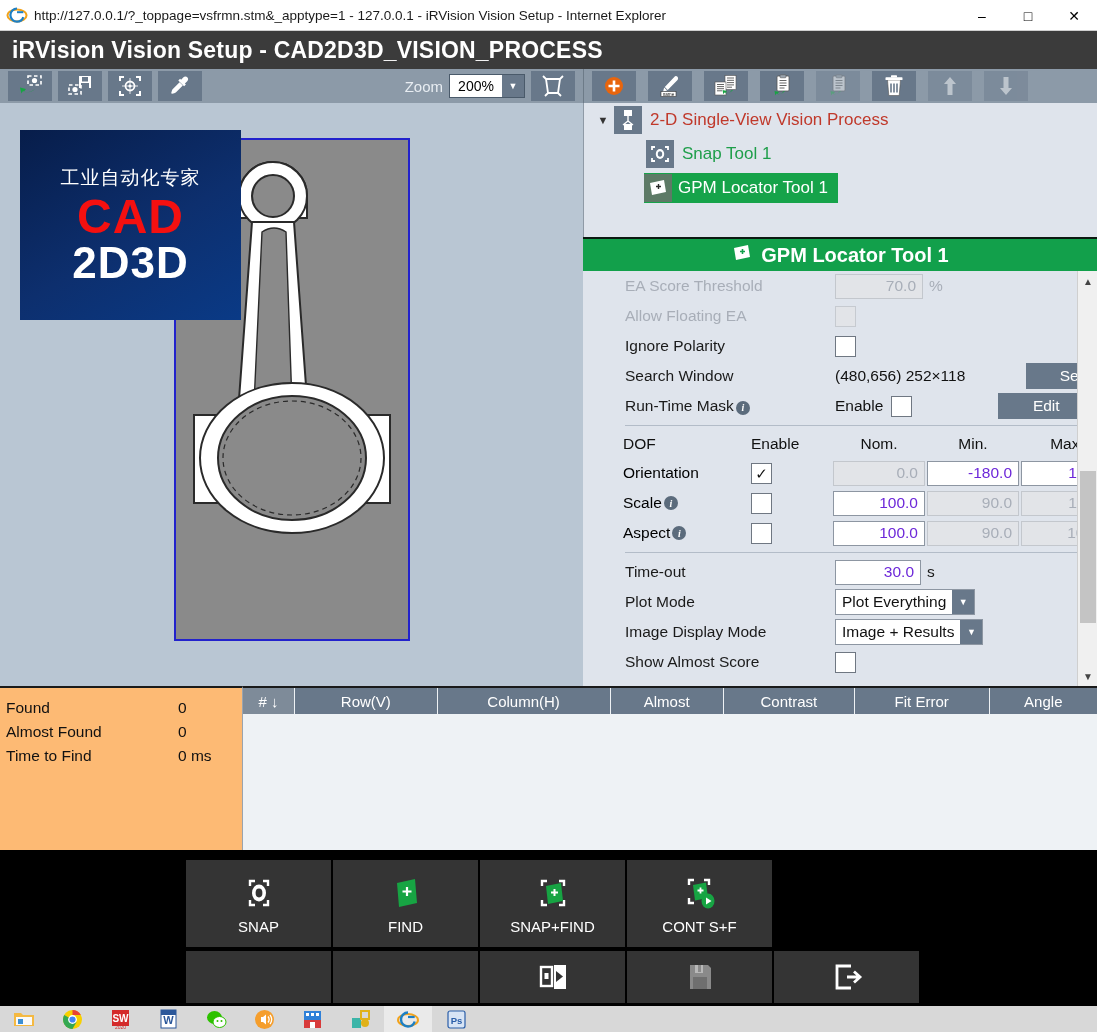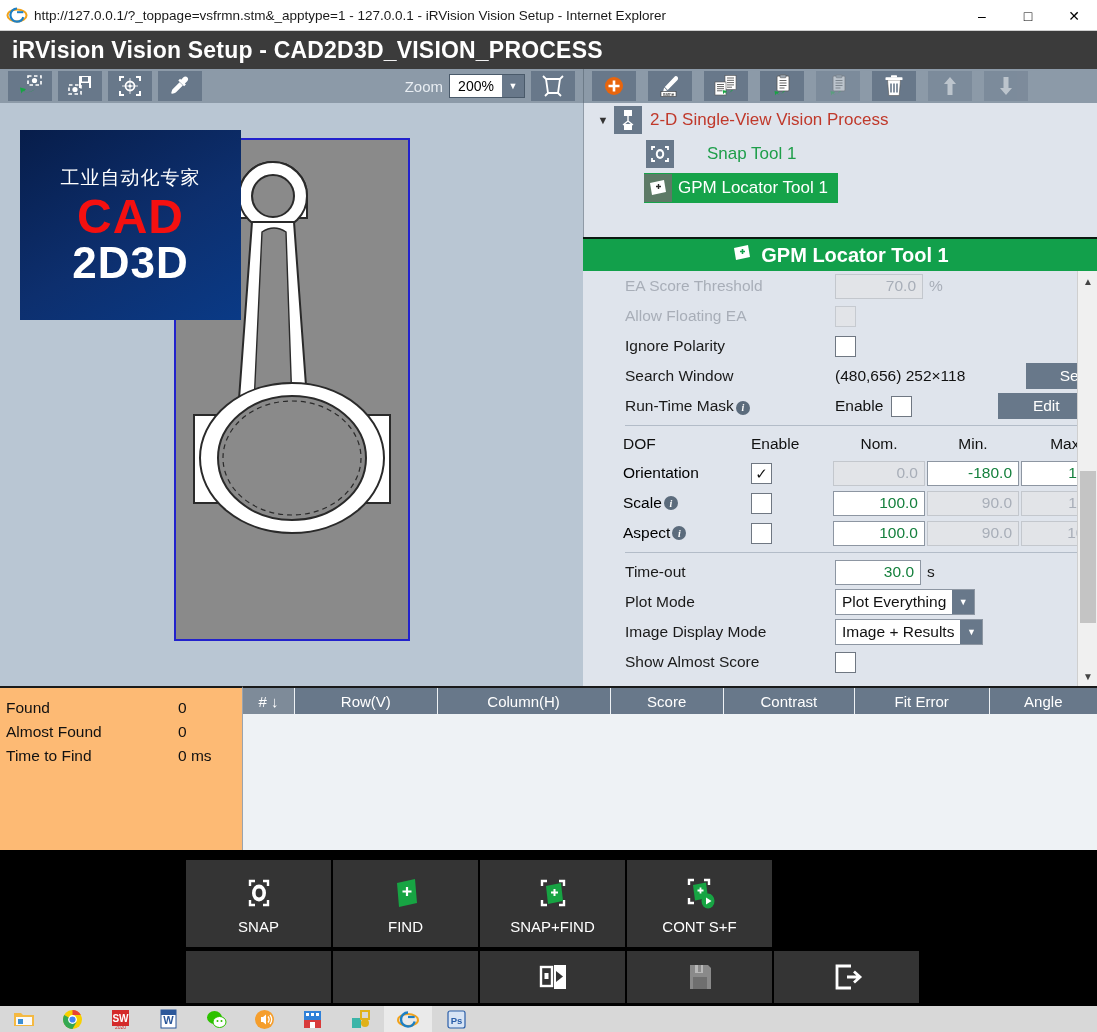--- a/index.html
+++ b/index.html
@@ -103,21 +103,21 @@
   }
   .tree-row { display: flex; align-items: center; height: 34px; padding-left: 8px; }
   .tree-caret { width: 22px; color: #333; font-size: 11px; text-align: center; cursor: pointer; }
   .tree-icon {
     width: 28px; height: 28px; background: #68788a; margin-right: 8px;
     display: flex; align-items: center; justify-content: center; flex: 0 0 auto;
   }
   .tree-label { font-size: 17px; }
   .tree-label.red { color: #c0392b; }
   .tree-label.green { color: #1e9e4a; }
-  .tree-row.child { padding-left: 62px; gap: 25px; }
+  .tree-row.child { padding-left: 62px; }
   .tree-row.sel-wrap { padding-left: 60px; }
   .tree-sel {
     background: #16a34a; display: flex; align-items: center; height: 30px;
     padding-right: 10px;
   }
   .tree-sel .tree-label { color: #ffffff; }
   .tree-sel .tree-icon { background: #5d7a66; margin-right: 6px; }
 
   
   .sec-header {
@@ -132,21 +132,21 @@
     position: absolute; left: 583px; top: 271px; width: 514px; height: 415px;
     background: #dfe4ec; overflow: hidden;
   }
   .props-inner { position: absolute; left: 0; top: 0; width: 494px; padding: 0 0 0 0; margin-left: 40px; }
   .prow { display: flex; align-items: center; height: 30px; padding-left: 2px; }
   .plabel { font-size: 15.5px; color: #1a1a1a; width: 210px; flex: 0 0 auto; }
   .plabel.dis { color: #a8aeb8; }
   .pfield {
     height: 25px; border: 1px solid #8d96a2; background: #ffffff;
     display: flex; align-items: center; justify-content: flex-end;
-    padding-right: 6px; font-size: 15.5px; color: #15803d;
+    padding-right: 6px; font-size: 15.5px; color: #6d28d9;
   }
   .pfield.dis { background: #e2e4e8; border-color: #c3c7cd; color: #a8aeb8; }
   .punit { font-size: 15.5px; color: #1a1a1a; margin-left: 6px; }
   .punit.dis { color: #a8aeb8; }
   .cbox {
     width: 21px; height: 21px; border: 1px solid #6f7782; background: #ffffff;
     display: flex; align-items: center; justify-content: center; cursor: pointer;
     flex: 0 0 auto;
   }
   .cbox.dis { background: #e2e4e8; border-color: #c6cad0; }
@@ -607,21 +607,21 @@
   </div>
 
   <div class="results-table">
     <div class="rt-head">
       <div class="rt-th num">
         <span>#</span>
         <span>↓</span>
       </div>
       <div class="rt-th" style="width:146px">Row(V)</div>
       <div class="rt-th" style="width:177px">Column(H)</div>
-      <div class="rt-th" style="width:116px">Score</div>
+      <div class="rt-th" style="width:116px">Almost</div>
       <div class="rt-th" style="width:134px">Contrast</div>
       <div class="rt-th" style="width:138px">Fit Error</div>
       <div class="rt-th" style="width:110px;border-right:none">Angle</div>
     </div>
     <div class="rt-body"></div>
   </div>
 
   <div class="btnbar">
     <div class="brow brow1">
       <div class="bbtn">

